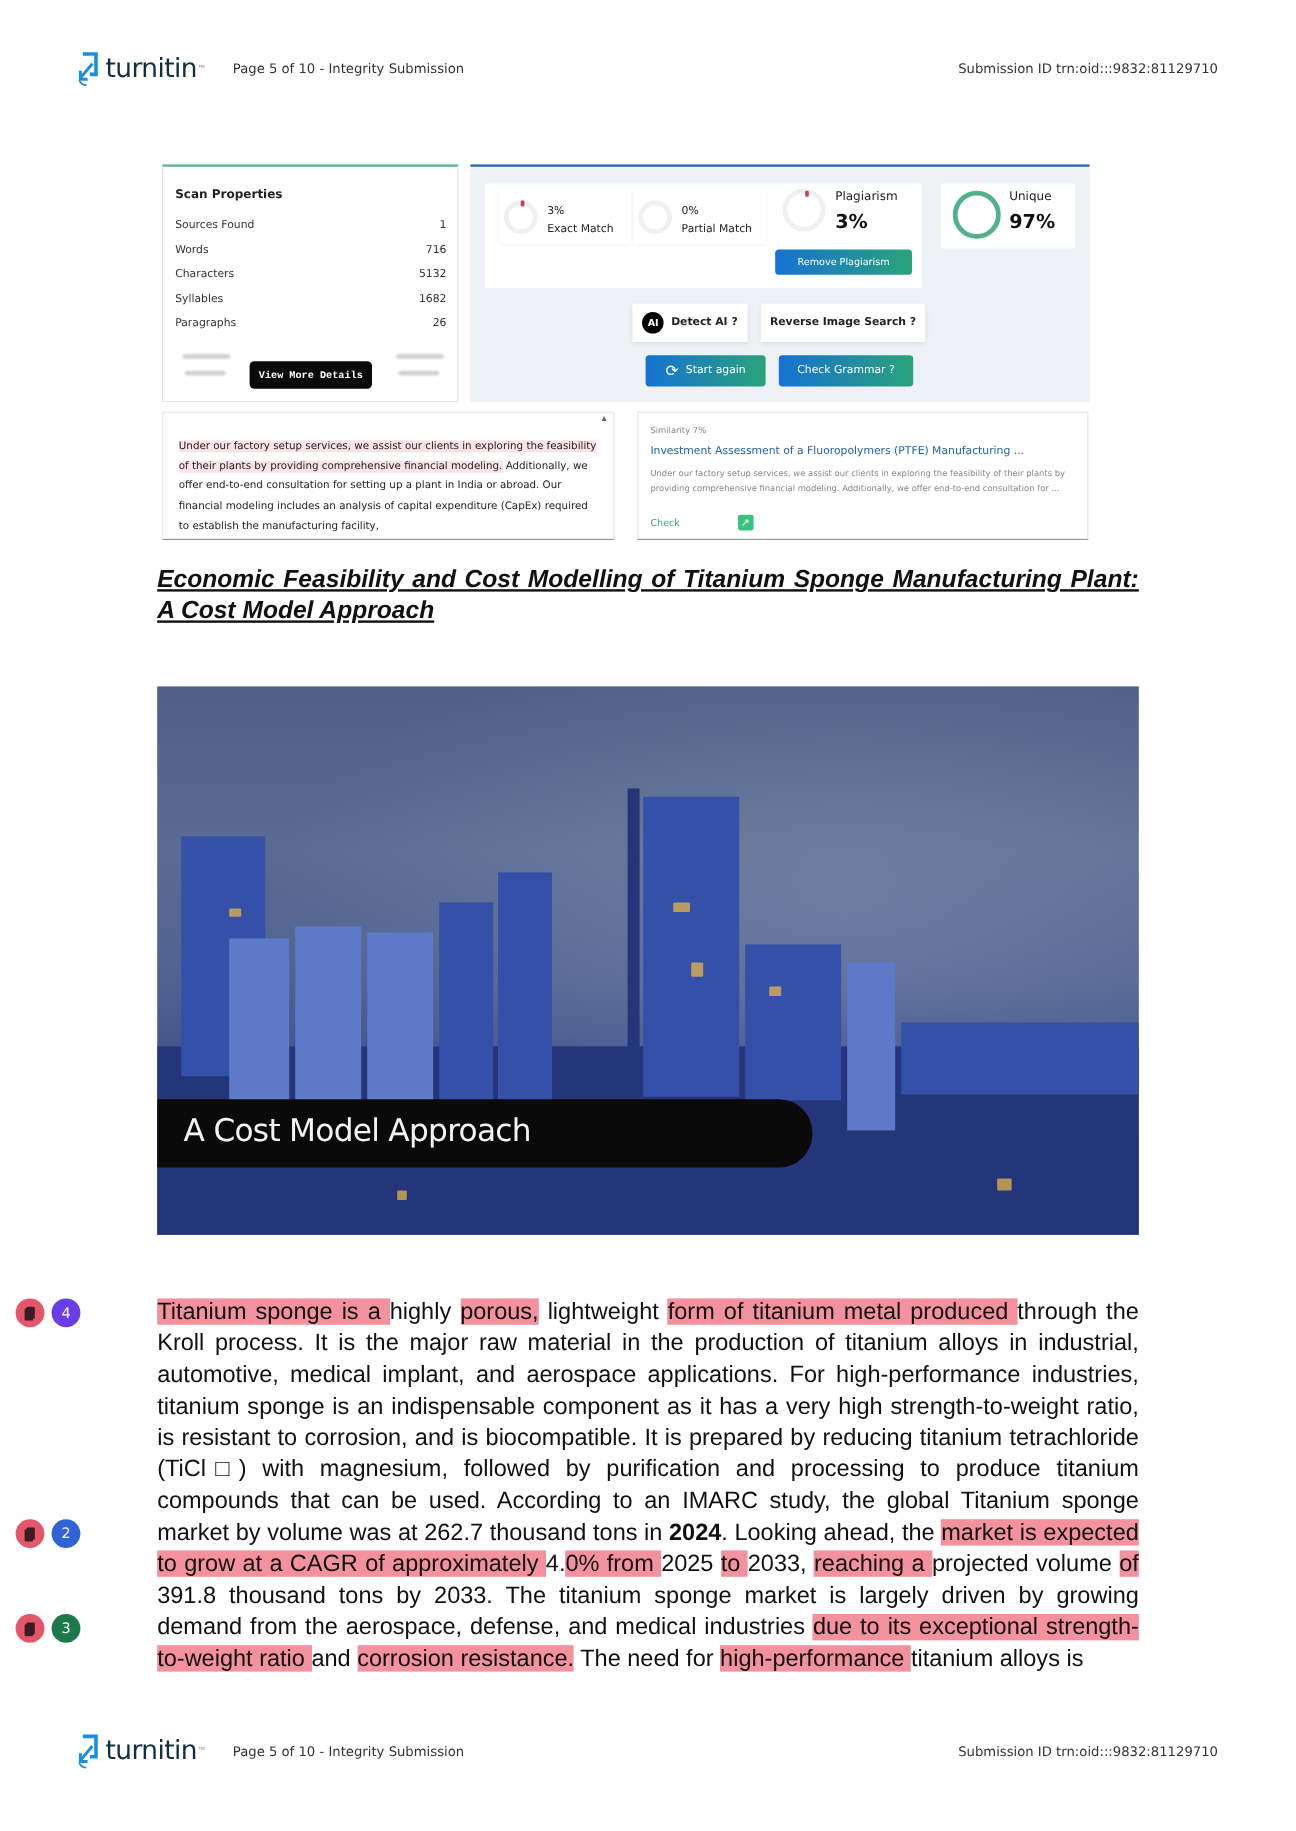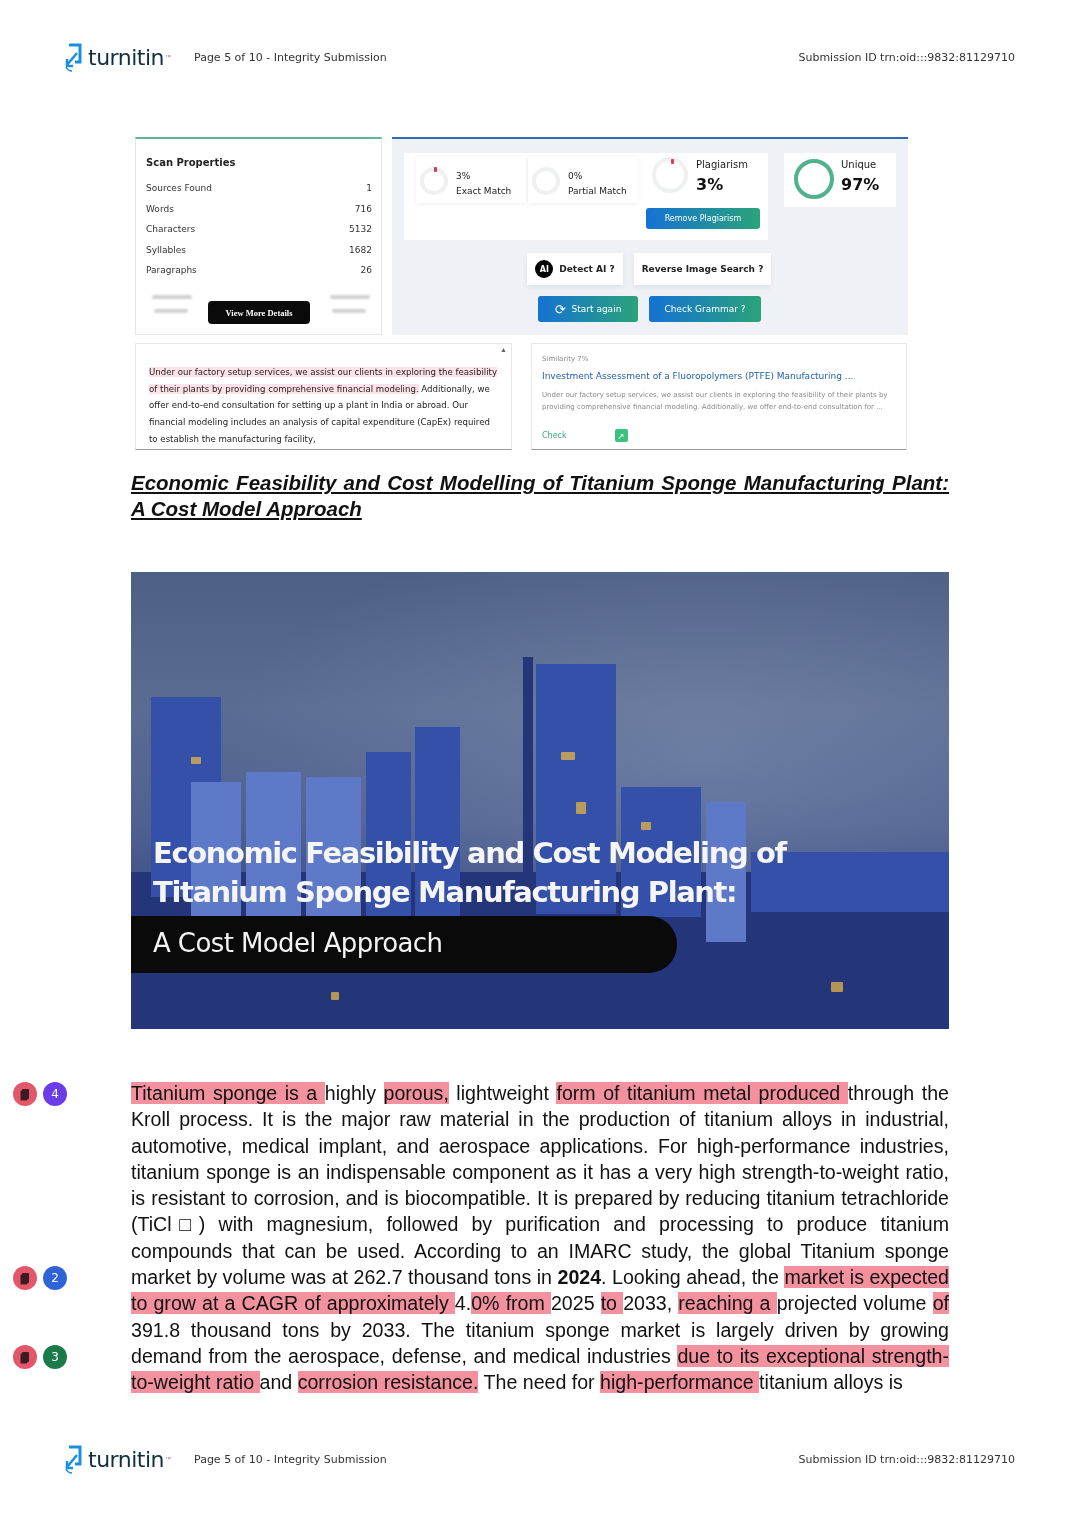--- a/index.html
+++ b/index.html
@@ -15,21 +15,21 @@
   .logo-text { font-family: "DejaVu Sans", sans-serif; font-size: 22px; color: #10303f; letter-spacing: -0.5px; margin-left: 4px; font-weight: 500; }
   .logo-tm { font-size: 6px; color: #888; vertical-align: top; margin-left: 1px; }
   .page-info { position: absolute; left: 194px; top: 11px; font-family: "DejaVu Sans", sans-serif; font-size: 11px; color: #333; }
   .sub-id { position: absolute; right: 65px; top: 11px; font-family: "DejaVu Sans", sans-serif; font-size: 11px; color: #333; }
 
   
   .scan-card { position: absolute; left: 135px; top: 137px; width: 247px; height: 198px; background: #fff; border: 1px solid #e6e6e6; border-top: 2px solid #5fb59a; }
   .scan-title { position: absolute; left: 10px; top: 18px; font-family: "DejaVu Sans", sans-serif; font-size: 10px; font-weight: bold; color: #222; }
   .scan-row { position: absolute; left: 10px; width: 226px; font-family: "DejaVu Sans", sans-serif; font-size: 9px; color: #333; display: flex; justify-content: space-between; }
   .blur-txt { position: absolute; height: 4px; background: #d0d0d0; border-radius: 2px; filter: blur(1px); }
-  .view-more { position: absolute; left: 72px; top: 162px; width: 102px; height: 23px; background: #0a0a0a; color: #fff; border-radius: 4px; font-family: Liberation Serif, serif; font-size: 8.5px; font-weight: bold; display: flex; align-items: center; justify-content: center; border: none; }
+  .view-more { position: absolute; left: 72px; top: 162px; width: 102px; height: 23px; background: #0a0a0a; color: #fff; border-radius: 4px; font-family: Liberation Mono, monospace; font-size: 8.5px; font-weight: bold; display: flex; align-items: center; justify-content: center; border: none; }
 
   .result-panel { position: absolute; left: 392px; top: 137px; width: 516px; height: 198px; background: #eef2f6; border-top: 2px solid #2b6cb0; }
   .match-box { position: absolute; left: 12px; top: 14px; width: 364px; height: 87px; background: #fff; }
   .mini-card { position: absolute; top: 4px; height: 46px; background: #fff; box-shadow: 0 1px 4px rgba(0,0,0,0.07); }
   .ring { position: absolute; border-radius: 50%; border: 4px solid #eef0f2; }
   .ring-dot { position: absolute; width: 3px; height: 5px; background: #d33a5a; border-radius: 1px; }
   .mc-val { position: absolute; font-family: "DejaVu Sans", sans-serif; font-size: 9px; color: #222; }
   .mc-lbl { position: absolute; font-family: "DejaVu Sans", sans-serif; font-size: 9px; color: #222; }
   .plag-lbl { position: absolute; font-family: "DejaVu Sans", sans-serif; font-size: 10px; color: #222; }
   .plag-val { position: absolute; font-family: "DejaVu Sans", sans-serif; font-size: 16px; font-weight: bold; color: #111; }
@@ -190,24 +190,20 @@
   <div class="bldg" style="left:405px;top:92px;width:80px;height:250px"></div>
   <div class="bldg" style="left:490px;top:215px;width:80px;height:130px"></div>
   <div class="bldg light" style="left:575px;top:230px;width:40px;height:140px"></div>
   <div class="bldg" style="left:620px;top:280px;width:198px;height:60px"></div>
   <div class="glow" style="left:430px;top:180px;width:14px;height:8px"></div>
   <div class="glow" style="left:445px;top:230px;width:10px;height:12px"></div>
   <div class="glow" style="left:60px;top:185px;width:10px;height:7px"></div>
   <div class="glow" style="left:510px;top:250px;width:10px;height:8px"></div>
   <div class="glow" style="left:700px;top:410px;width:12px;height:10px"></div>
   <div class="glow" style="left:200px;top:420px;width:8px;height:8px"></div>
-  <div class="hero-h1">
-    <div>Economic Feasibility and Cost Modeling of</div>
-    <div>Titanium Sponge Manufacturing Plant:</div>
-  </div>
   <div class="hero-pill"></div>
   <div class="hero-h2">A Cost Model Approach</div>
 </div>
 
 <div class="marker" style="top:1082px">
   <span class="m-copy">
       <i></i>
     </span>
   <span class="m-num" style="background:#6a3de8">4</span>
 </div>

